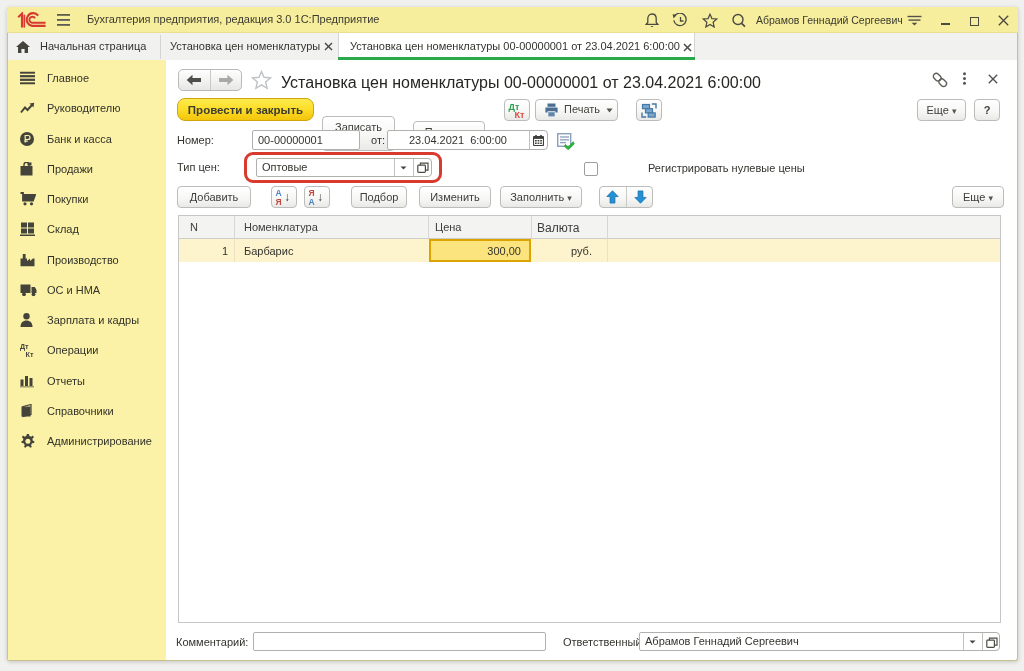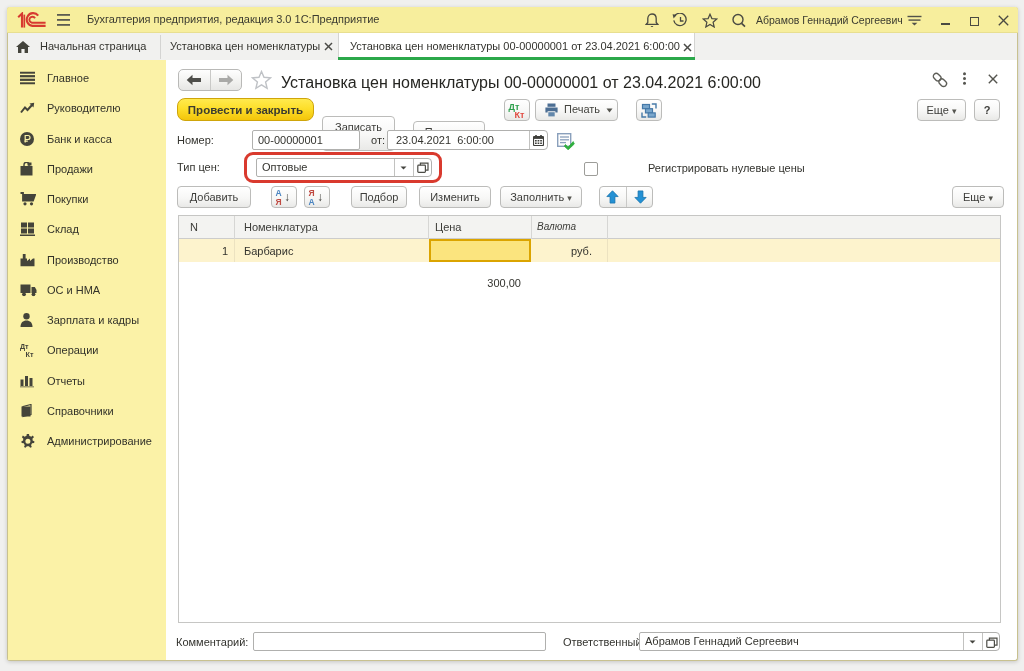--- a/index.html
+++ b/index.html
@@ -269,21 +269,21 @@
       <rect x="4.5" y="5.7" width="7" height="4.2"></rect>
       <rect x="7.2" y="9.9" width="7" height="4.2"></rect>
     </g>
   </svg>
 <div class="btn" style="left:917px;top:99px;width:49px;height:22px;line-height:20px;">Еще <span style="font-size:9px;color:#55554f;">▾</span></div>
 <div class="btn" style="left:974px;top:99px;width:26px;height:22px;line-height:20px;font-weight:bold;">?</div>
 
 <div class="lbl" style="left:177px;top:134px;">Номер:</div>
 <div class="inp" style="left:252px;top:130px;width:108px;height:20px;line-height:18px;padding-left:5px;">00-00000001</div>
 <div class="lbl" style="left:371px;top:134px;">от:</div>
-<div class="inp" style="left:387px;top:130px;width:161px;height:20px;line-height:18px;padding-left:8px;border-radius:2px 4px 4px 2px;">23.04.2021&nbsp;&nbsp;6:00:00</div>
+<div class="inp" style="left:387px;top:130px;width:161px;height:20px;line-height:18px;padding-left:21px;border-radius:2px 4px 4px 2px;">23.04.2021&nbsp;&nbsp;6:00:00</div>
 <div class="ab" style="left:529px;top:131px;width:1px;height:18px;background:#c2c2c0;"></div>
 <svg class="ab" style="left:533px;top:135px;" width="11" height="11" viewBox="0 0 11 11">
     <rect x="0.5" y="1.5" width="10" height="9" rx="1" fill="none" stroke="#3f3f3b" stroke-width="1.2"></rect>
     <rect x="0.5" y="1.5" width="10" height="2.4" fill="#3f3f3b"></rect>
     <rect x="2.2" y="0" width="1.6" height="2.4" fill="#3f3f3b"></rect>
     <rect x="7.2" y="0" width="1.6" height="2.4" fill="#3f3f3b"></rect>
     <g fill="#3f3f3b">
       <rect x="2" y="5" width="1.7" height="1.5"></rect>
       <rect x="4.6" y="5" width="1.7" height="1.5"></rect>
       <rect x="7.2" y="5" width="1.7" height="1.5"></rect>
@@ -348,25 +348,25 @@
 <div class="ab" style="left:179px;top:239px;width:821px;height:23px;background:#fdf3cd;"></div>
 <div class="ab" style="left:234px;top:216px;width:1px;height:23px;background:#d6d6d4;"></div>
 <div class="ab" style="left:428px;top:216px;width:1px;height:23px;background:#d6d6d4;"></div>
 <div class="ab" style="left:531px;top:216px;width:1px;height:23px;background:#d6d6d4;"></div>
 <div class="ab" style="left:607px;top:216px;width:1px;height:23px;background:#d6d6d4;"></div>
 <div class="ab" style="left:234px;top:239px;width:1px;height:23px;background:#ece2c0;"></div>
 <div class="ab" style="left:607px;top:239px;width:1px;height:23px;background:#ece2c0;"></div>
 <div class="lbl" style="left:190px;top:221px;font-size:11px;color:#3c3c38;">N</div>
 <div class="lbl" style="left:244px;top:221px;font-size:11px;color:#3c3c38;">Номенклатура</div>
 <div class="lbl" style="left:435px;top:221px;font-size:11px;color:#3c3c38;">Цена</div>
-<div class="lbl" style="left:537px;top:221px;font-size:10px;color:#3c3c38;font-style:italic;">Валюта</div>
+<div class="lbl" style="left:537px;top:221px;font-size:12px;color:#3c3c38;">Валюта</div>
 <div class="lbl" style="left:190px;top:245px;width:38px;text-align:right;">1</div>
 <div class="lbl" style="left:244px;top:245px;">Барбарис</div>
 <div class="ab" style="left:429px;top:239px;width:102px;height:23px;background:#fbe47e;border:2px solid #dba400;"></div>
-<div class="lbl" style="left:440px;top:245px;width:81px;text-align:right;margin-top:32px;">300,00</div>
+<div class="lbl" style="left:440px;top:245px;width:81px;text-align:right;">300,00</div>
 <div class="lbl" style="left:537px;top:245px;padding-left:34px;">руб.</div>
 
 <div class="lbl" style="left:176px;top:636px;">Комментарий:</div>
 <div class="inp" style="left:253px;top:632px;width:293px;height:19px;"></div>
 <div class="lbl" style="left:555px;top:636px;margin-left:8px;">Ответственный:</div>
 <div class="inp" style="left:639px;top:632px;width:361px;height:19px;line-height:17px;padding-left:5px;border-radius:2px 4px 4px 2px;">Абрамов Геннадий Сергеевич</div>
 <div class="ab" style="left:963px;top:633px;width:1px;height:17px;background:#c2c2c0;"></div>
 <div class="ab" style="left:982px;top:633px;width:1px;height:17px;background:#c2c2c0;"></div>
 <svg class="ab" style="left:969px;top:640px;" width="7" height="4" viewBox="0 0 7 4">
     <path d="M0.5,0.5 L6.5,0.5 L3.5,3.5 Z" fill="#44443f"></path>

